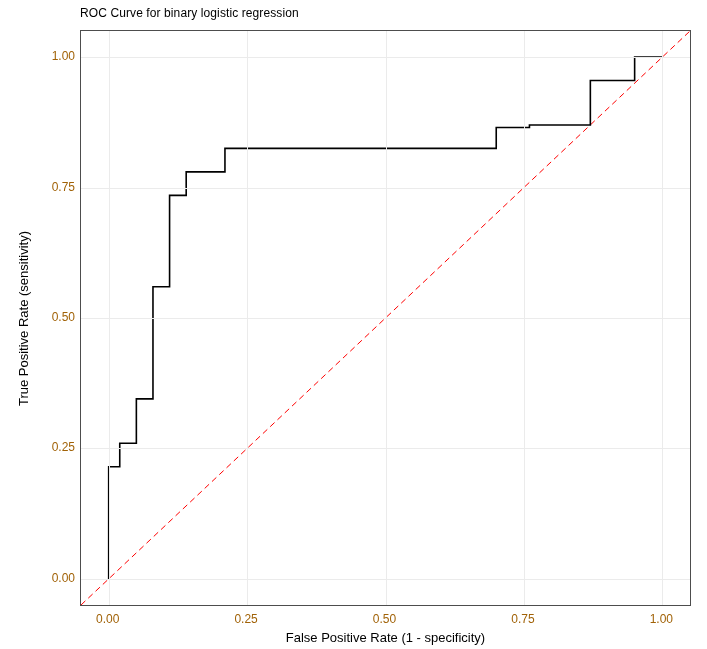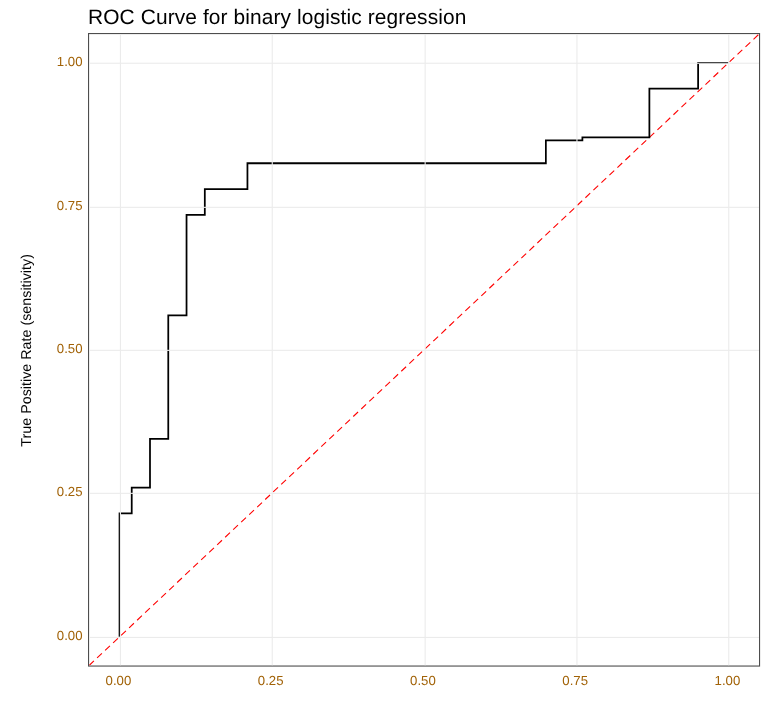--- a/index.html
+++ b/index.html
@@ -13,21 +13,21 @@
   }
   .chart-wrap {
     position: relative;
     width: 707px;
     height: 649px;
   }
   .title {
     position: absolute;
     left: 80px;
     top: 6px;
-    font-size: 19px;
+    font-size: 12px;
     letter-spacing: 0.1px;
   }
   .plot-panel {
     position: absolute;
     left: 80px;
     top: 30px;
     width: 611px;
     height: 576px;
     background: #ffffff;
     border: 1px solid #4d4d4d;
@@ -115,20 +115,21 @@
       <div class="grid-line-v" style="left: 304.5px;"></div>
       <div class="grid-line-v" style="left: 442.909px;"></div>
       <div class="grid-line-v" style="left: 581.318px;"></div>
       <div class="grid-line-h" style="top: 547.909px;"></div>
       <div class="grid-line-h" style="top: 417.455px;"></div>
       <div class="grid-line-h" style="top: 287px;"></div>
       <div class="grid-line-h" style="top: 156.545px;"></div>
       <div class="grid-line-h" style="top: 26.0909px;"></div>
     </div>
 
+  <div class="x-label">False Positive Rate (1 - specificity)</div>
   <div class="y-label">
     <span>True Positive Rate (sensitivity)</span>
   </div>
 
 <div class="x-tick-label" style="left: 107.682px;">0.00</div>
     <div class="x-tick-label" style="left: 246.091px;">0.25</div>
     <div class="x-tick-label" style="left: 384.5px;">0.50</div>
     <div class="x-tick-label" style="left: 522.909px;">0.75</div>
     <div class="x-tick-label" style="left: 661.318px;">1.00</div>
     <div class="y-tick-label" style="top: 577.909px;">0.00</div>

